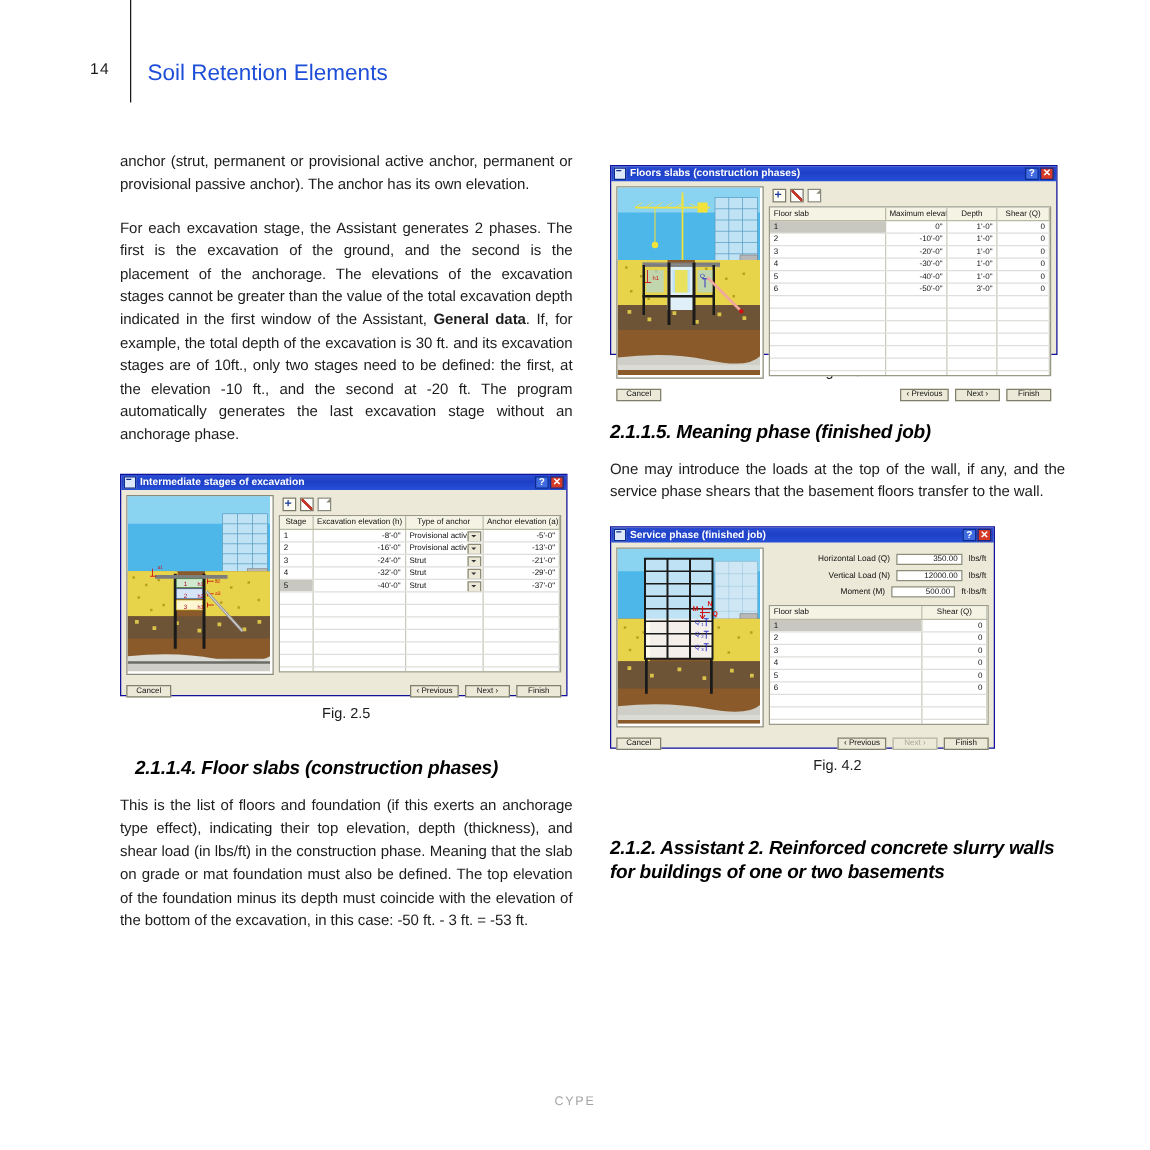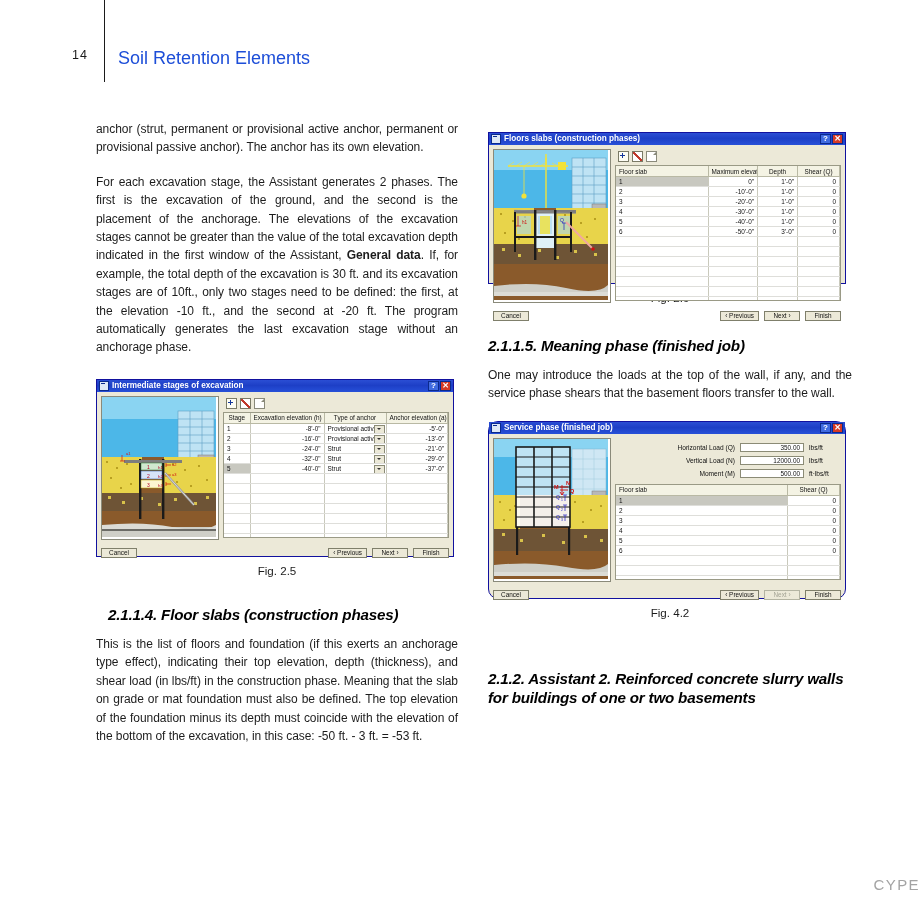--- a/index.html
+++ b/index.html
@@ -126,22 +126,22 @@
   .btn{
     min-width:36px;height:10px;border:1px solid #7f7f6b;background:#ece9d8;
     font-size:6.4px;color:#111;display:flex;align-items:center;justify-content:center;
     line-height:1;box-sizing:border-box;padding:0 4px;white-space:nowrap;
   }
   .btn.disabled{color:#a5a596;border-color:#b4b4a2;}
   .spacer{flex:1 1 auto;}
 
   
   .cype{
-    position:absolute;left:0;right:0;top:876px;text-align:right;
-    font-size:15px;color:#a3a3a3;letter-spacing:1.4px;
+    position:absolute;left:0;right:0;top:876px;text-align:center;
+    font-size:10px;color:#a3a3a3;letter-spacing:1.4px;
   }
 </style>
 </head>
 <body>
 
 <div class="page">
 
   <div class="hdr-rule"></div>
   <div class="hdr-pageno">14</div>
   <div class="hdr-title">Soil Retention Elements</div>
@@ -580,21 +580,21 @@
           <span class="btn">Finish</span>
         </div>
       </div>
       <div class="figcap">Fig. 2.6</div>
     </div>
 
     <h3 class="sec" style="margin-top:32px;">2.1.1.5. Meaning phase (finished job)</h3>
     <p class="body">One may introduce the loads at the top of the wall, if any, and the service phase shears that the basement floors transfer to the wall.</p>
 
     <div style="margin-top:18px;">
-      <div class="win" style="width:358px;height:178px;border-radius:10px;">
+      <div class="win" style="width:308px;height:178px;">
         <div class="titlebar">
           <span class="tb-icon"></span>
           <span class="tb-title">Service phase (finished job)</span>
           <span class="tb-btns">
             <span class="tb-help">?</span>
             <span class="tb-close">✕</span>
           </span>
         </div>
 
         <div class="win-body" style="height:146px;">

